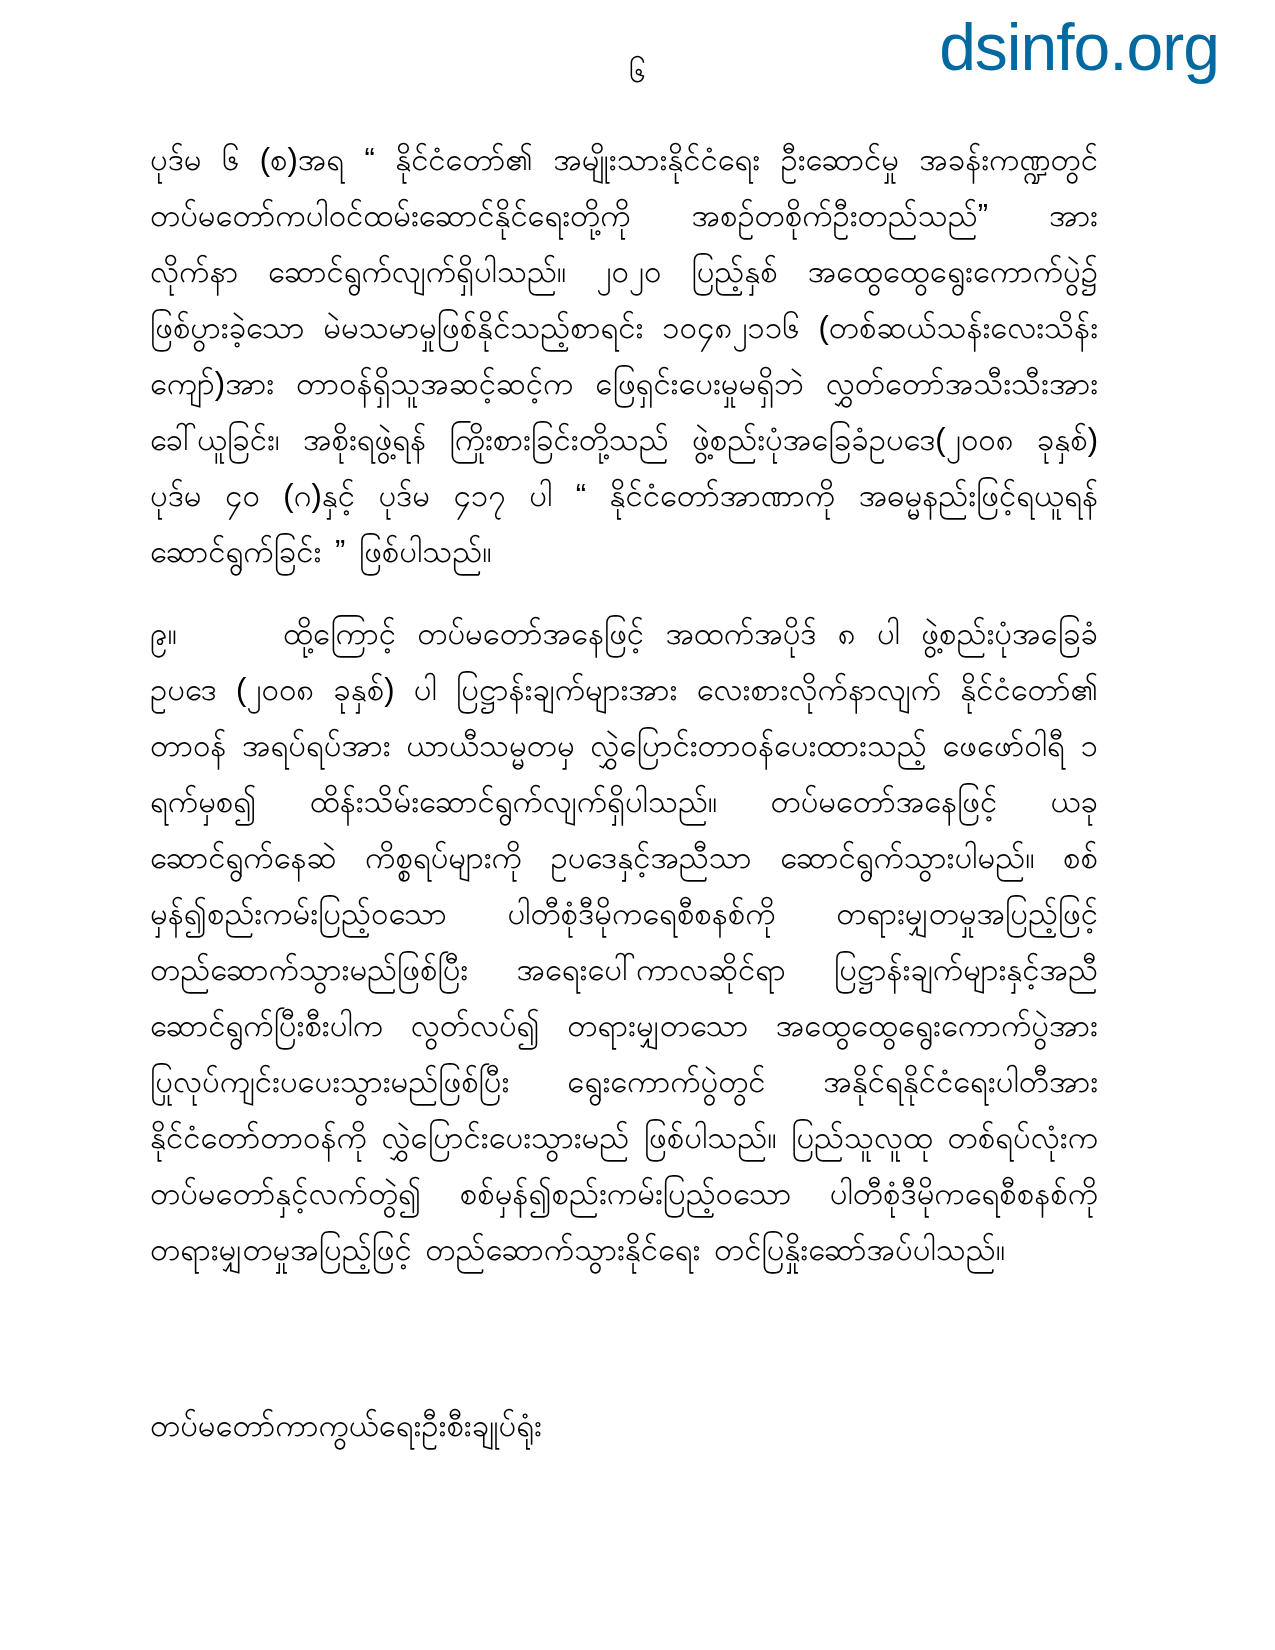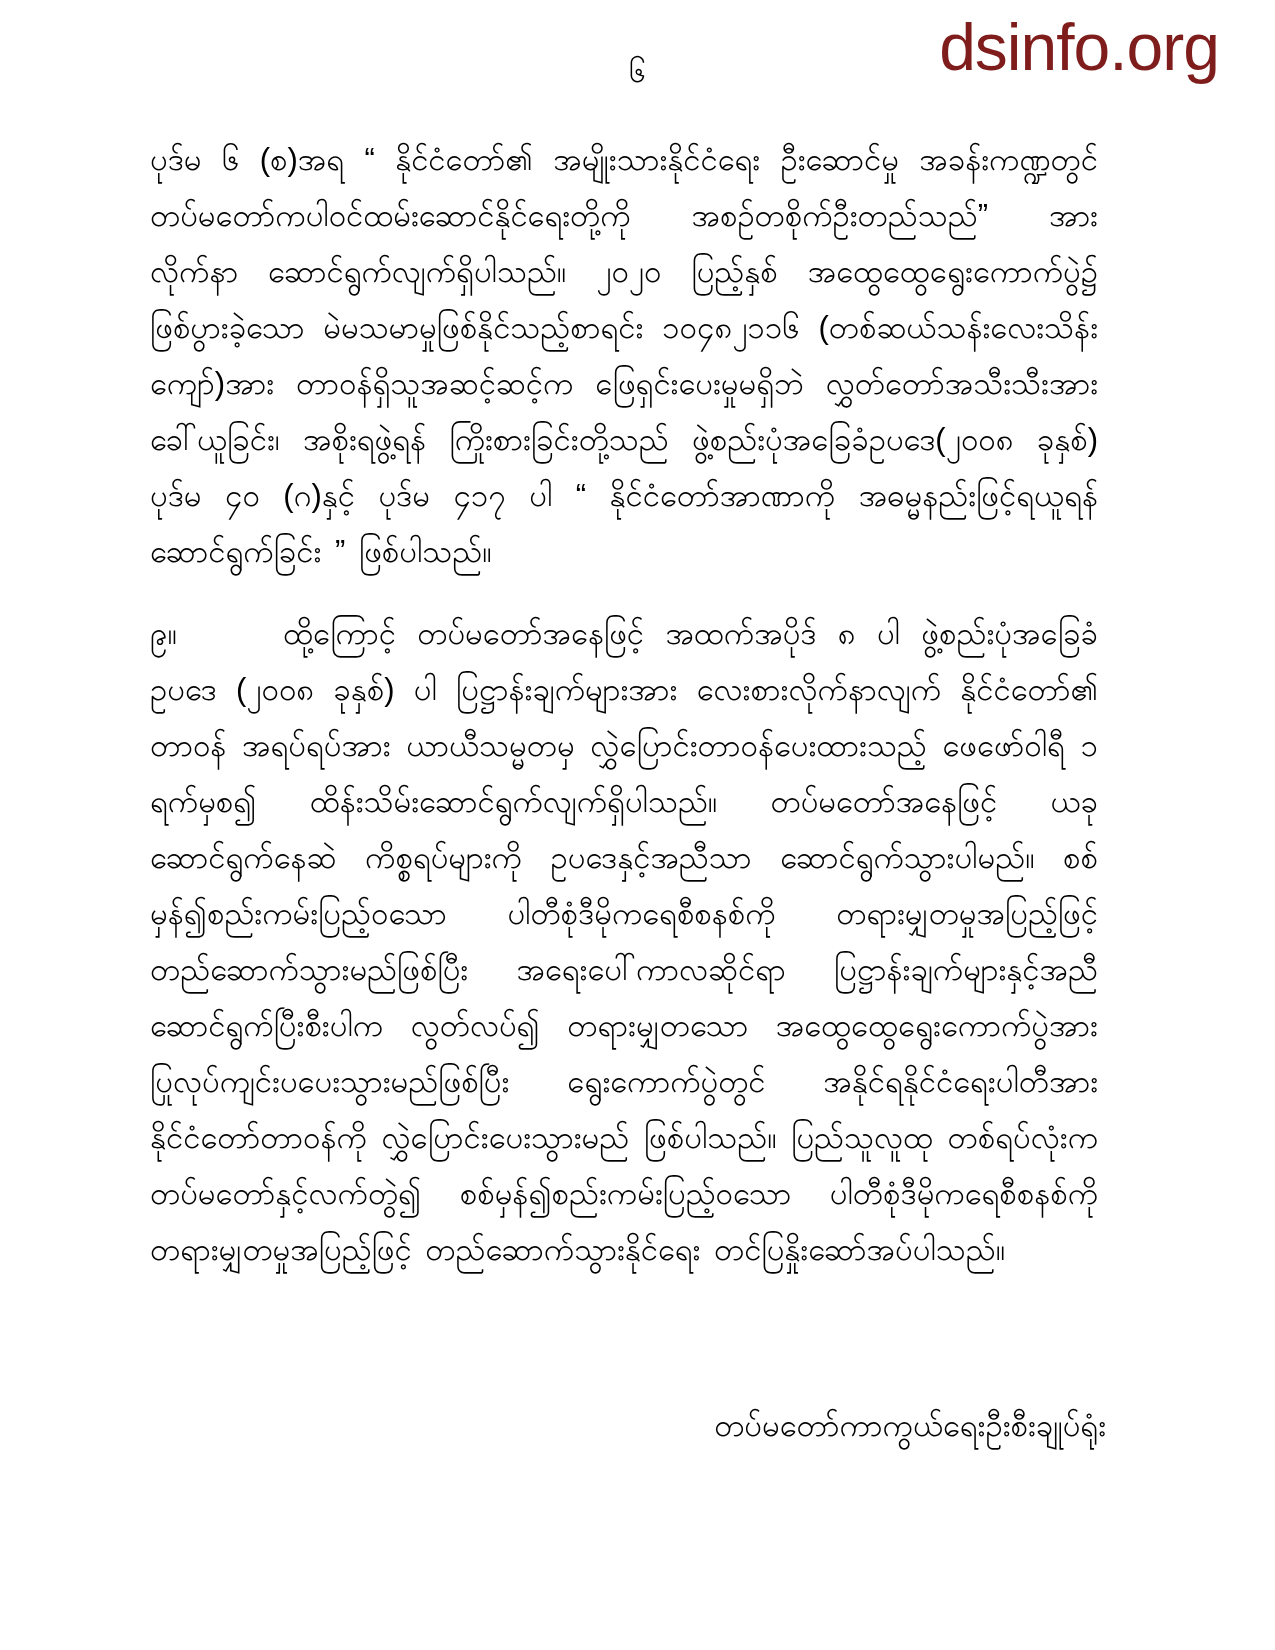--- a/index.html
+++ b/index.html
@@ -15,21 +15,21 @@
     color: #000000;
     font-family: "Liberation Sans", sans-serif;
     overflow: hidden;
   }
   .watermark {
     position: absolute;
     top: 14px;
     right: 56px;
     font-size: 66px;
     line-height: 1;
-    color: #7f1d1d;
+    color: #0369a1;
     font-family: "Liberation Sans", sans-serif;
     letter-spacing: -1px;
     user-select: none;
   }
   .page-number {
     position: absolute;
     top: 52px;
     left: 0;
     width: 100%;
     text-align: center;
@@ -53,21 +53,21 @@
   .para-number {
     display: inline-block;
     width: 133px;
     text-align: left;
   }
   .signature {
     position: absolute;
     top: 1398px;
     left: 150px;
     width: 956px;
-    text-align: right;
+    text-align: left;
     font-size: 31px;
     line-height: 56px;
     color: #000000;
   }
 </style>
 </head>
 <body>
 
 <div class="page">
 

